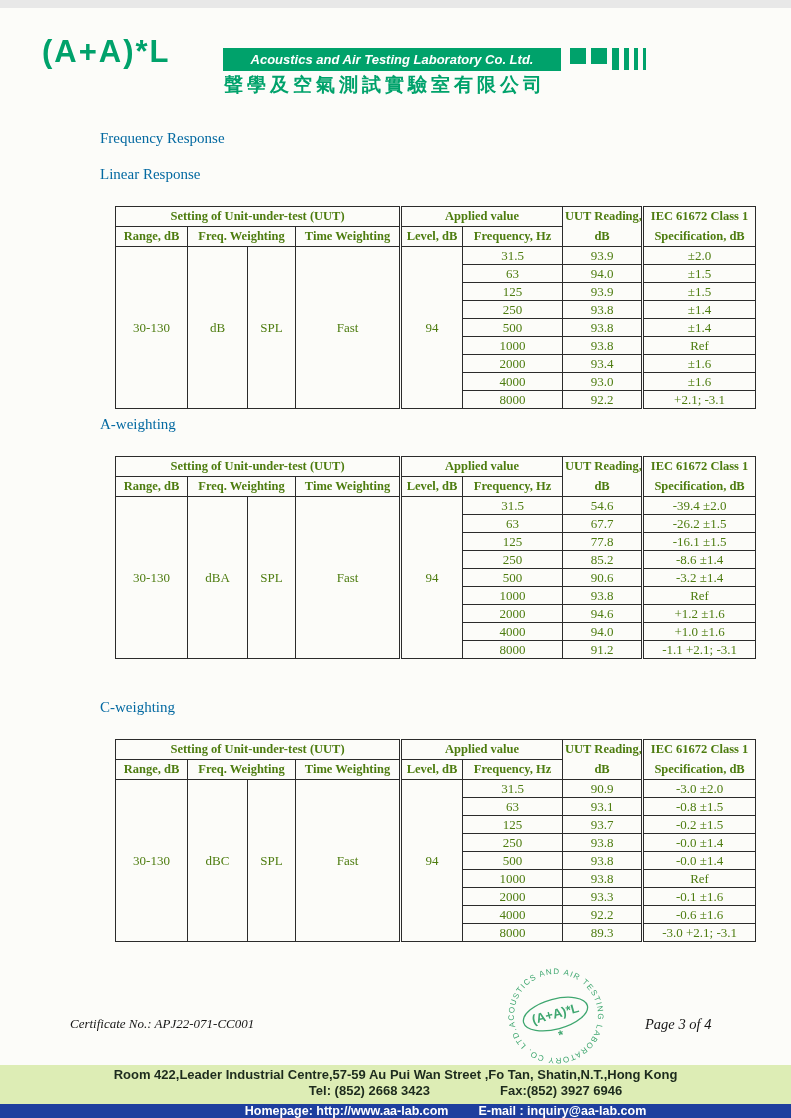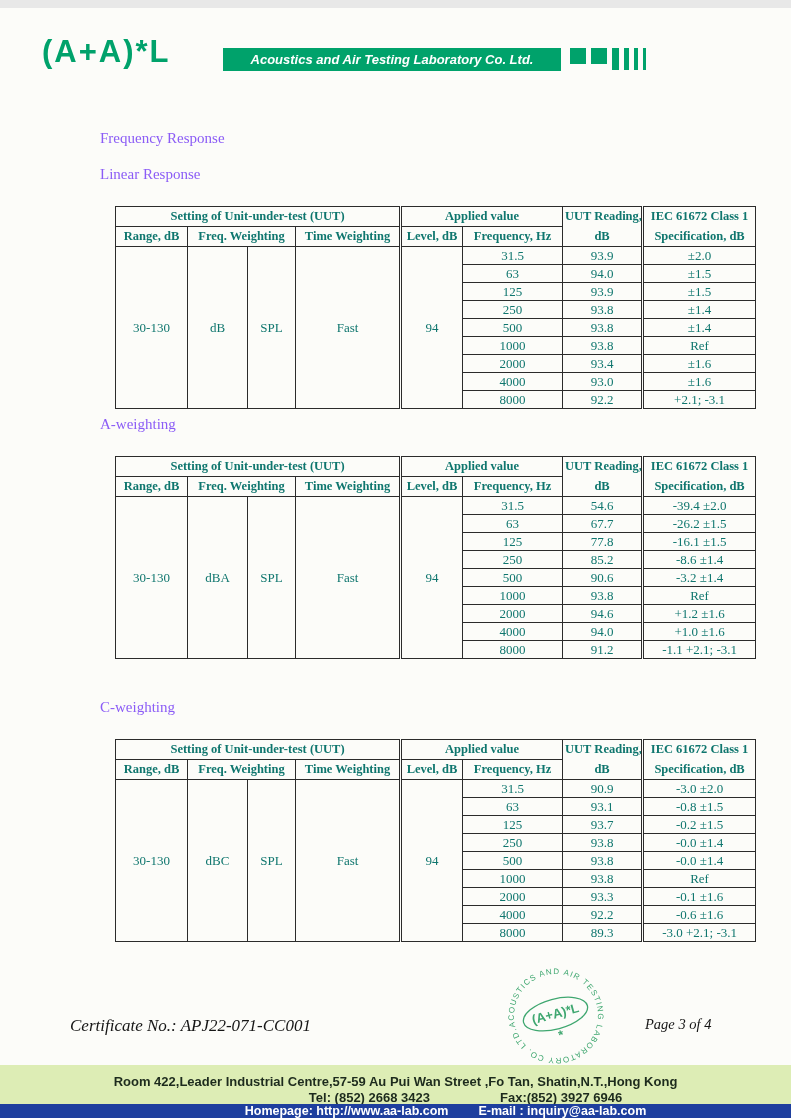--- a/index.html
+++ b/index.html
@@ -21,43 +21,43 @@
   }
   .cjk-name {
     position:absolute; left:224px; top:64px;
     color:#00a26b; font-weight:bold; font-size:19px; letter-spacing:4px;
     font-family:"DejaVu Sans", sans-serif;
   }
   .blocks { position:absolute; left:570px; top:40px; display:flex; align-items:flex-start; gap:5px; }
   .blocks .sq { width:16px; height:16px; background:#00a26b; }
   .blocks .bar { height:22px; background:#00a26b; }
   
-  .h-title { position:absolute; font-size:15px; color:#8b5cf6; }
+  .h-title { position:absolute; font-size:15px; color:#0369a1; }
   
   .table-wrap { position:absolute; left:115px; }
   table.cal { border-collapse:collapse; width:640px; table-layout:fixed;
-    font-family:"Liberation Serif", serif; font-size:13px; color:#0f766e; }
+    font-family:"Liberation Serif", serif; font-size:13px; color:#4d7c0f; }
   table.cal th, table.cal td {
     border:1px solid #2b2b2b; text-align:center; padding:0 2px;
     height:17px; line-height:17px; overflow:hidden; white-space:nowrap;
   }
   table.cal thead th { font-weight:bold; font-size:12.5px; height:19px; line-height:19px; }
   .group-start { border-left-style:double !important; border-left-width:3px !important; }
   .no-bottom { border-bottom:none !important; }
   .no-top { border-top:none !important; }
   
-  .cert-no { position:absolute; left:70px; top:1008px; font-style:italic; font-size:17px; }
+  .cert-no { position:absolute; left:70px; top:1008px; font-style:italic; font-size:13px; }
   .page-no { position:absolute; left:645px; top:1008px; font-style:italic; font-size:14.5px; }
   .stamp { position:absolute; left:500px; top:952px; width:112px; height:112px;
     transform:rotate(-15deg); opacity:0.92; }
   .stamp text { fill:#2fa065; font-family:"Liberation Sans", sans-serif; }
   
   .band1 { position:absolute; left:0; top:1057px; width:791px; height:39px; background:#ddedb5;
     font-family:"Liberation Sans", sans-serif; font-weight:bold; color:#1d2b1d; }
-  .band1 .addr { font-size:13px; text-align:center; padding-top:9px; }
+  .band1 .addr { font-size:13px; text-align:center; padding-top:2px; }
   .band1 .telfax { font-size:13px; display:flex; justify-content:center; gap:70px;
     transform:translateX(70px); padding-top:1px; }
   .band2 { position:absolute; left:0; top:1096px; width:791px; height:14px; background:#1e3f9e;
     color:#ffffff; font-family:"Liberation Sans", sans-serif; font-weight:bold; font-size:12.5px;
     display:flex; justify-content:center; align-items:center; gap:30px; transform:translateX(0);
   }
   .band2-inner { display:flex; gap:30px; transform:translateX(50px); }
   .band3 { position:absolute; left:0; top:1115px; width:791px; height:3px; background:#ddedb5; }
 </style>
 </head>
@@ -70,20 +70,21 @@
     <span>Acoustics and Air Testing Laboratory Co. Ltd.</span>
   </div>
   <div class="blocks">
     <div class="sq"></div>
     <div class="sq"></div>
     <div class="bar" style="width:7px"></div>
     <div class="bar" style="width:5px"></div>
     <div class="bar" style="width:4px"></div>
     <div class="bar" style="width:3px"></div>
   </div>
+  <div class="cjk-name">聲學及空氣測試實驗室有限公司</div>
 
   <div class="h-title" style="left:100px; top:122px;">Frequency Response</div>
   <div class="h-title" style="left:100px; top:158px;">Linear Response</div>
   <div class="h-title" style="left:100px; top:408px;">A-weighting</div>
   <div class="h-title" style="left:100px; top:691px;">C-weighting</div>
 
   <div class="table-wrap" style="top:198px;">
     <table class="cal">
       <colgroup>
         <col style="width:72px">

